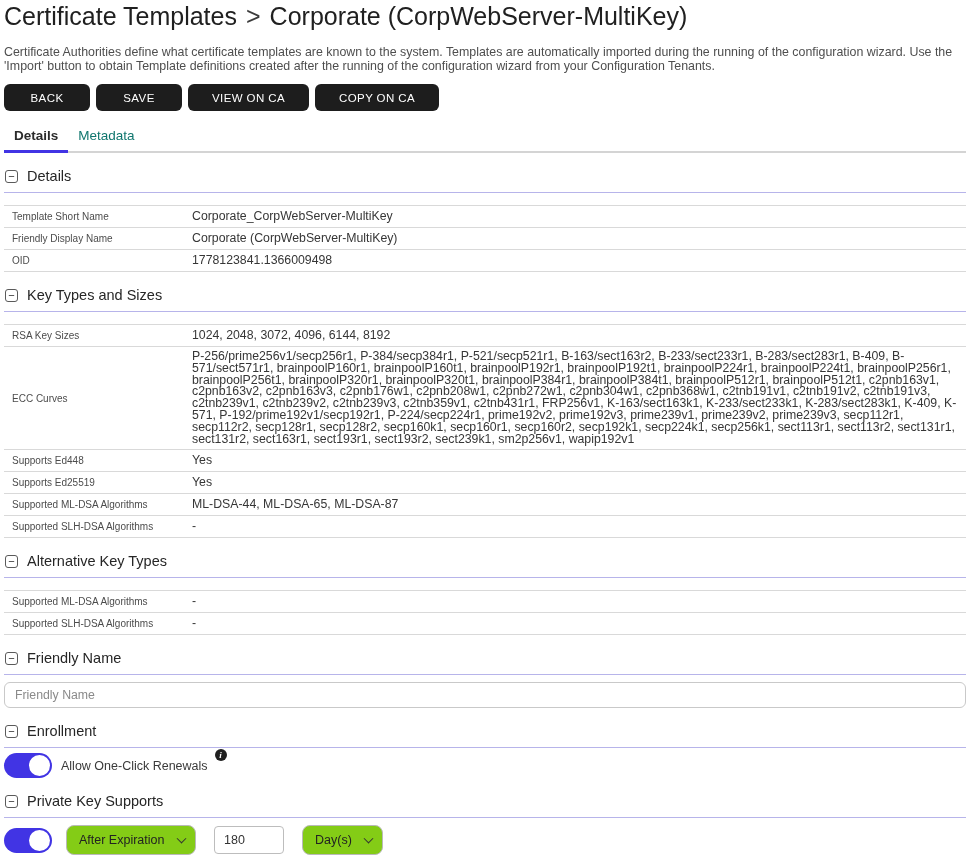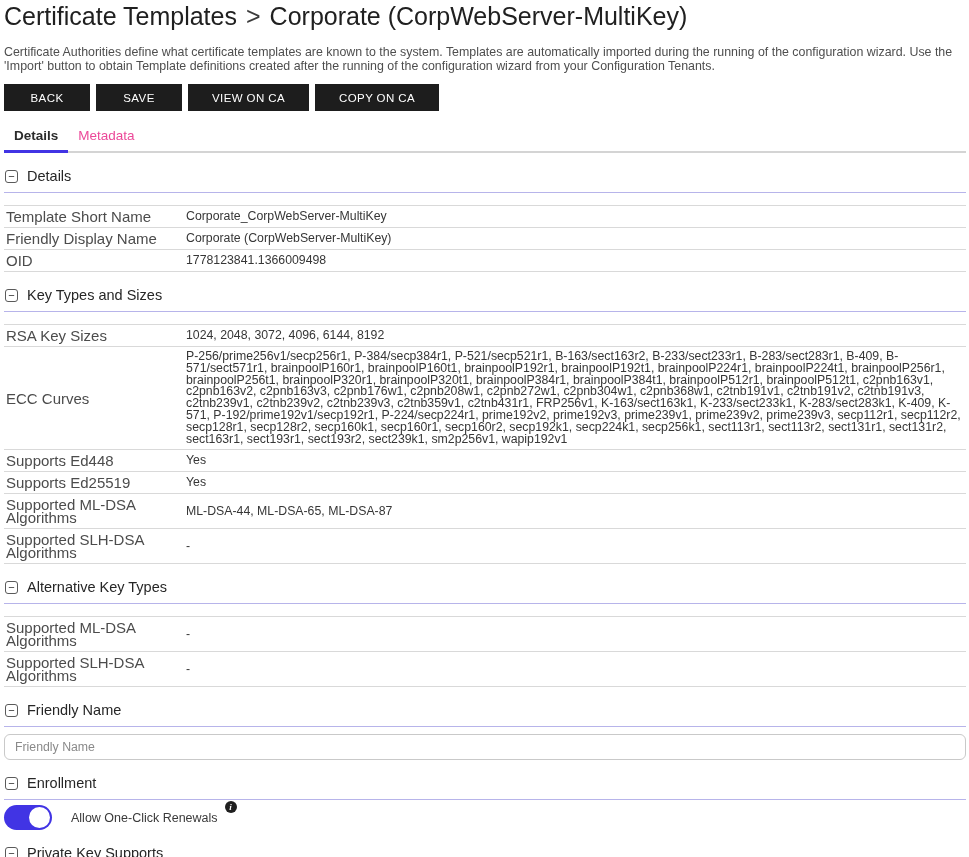--- a/index.html
+++ b/index.html
@@ -12,53 +12,53 @@
   html,body{margin:0;padding:0;width:969px;height:857px;overflow:hidden;background:#fff;
     font-family:"Liberation Sans",sans-serif;color:#333;}
   .page{padding:2px 3px 0 4px;}
 
   h1{margin:0;font-size:25px;font-weight:400;color:#202020;line-height:28px;white-space:nowrap;}
   .crumb-root{cursor:pointer;}
   .crumb-sep{margin:0 9px;color:#3c3c3c;}
   .desc{margin:16px 0 0 0;font-size:12.4px;line-height:13.5px;color:#4e4e4e;max-width:962px;}
 
   .toolbar{margin-top:11px;display:flex;gap:6px;}
-  .btn{background:var(--btn-bg);color:#fff;border:none;border-radius:0;height:27px;
+  .btn{background:var(--btn-bg);color:#fff;border:none;border-radius:6px;height:27px;
     min-width:86px;padding:0 24px;font-size:11.5px;font-family:inherit;letter-spacing:.4px;
     font-weight:500;cursor:pointer;}
 
   .tabbar{margin-top:15px;display:flex;border-bottom:2px solid #d4d4d4;}
-  .tab{font-size:13.5px;color:#ec4899;padding:2px 10px 8px;position:relative;cursor:pointer;}
+  .tab{font-size:13.5px;color:#0f766e;padding:2px 10px 8px;position:relative;cursor:pointer;}
   .tab.active{font-weight:700;color:#2b2b2b;}
   .tab.active::after{content:"";position:absolute;left:0;right:0;bottom:-2px;height:3px;
     background:var(--accent);}
 
   .section-header{margin-top:15px;display:flex;align-items:center;gap:9px;
     padding:0 0 8px 1px;border-bottom:1px solid var(--section-line);cursor:pointer;}
   .section-title{font-size:14.5px;color:#262626;line-height:16px;}
   .sq-icon{width:13px;height:13px;border:1px solid #5a5a5a;border-radius:3px;flex:0 0 auto;
     display:flex;align-items:center;justify-content:center;font-size:11px;line-height:1;color:#2f2f2f;}
 
   .kv-table{margin-top:12px;border-top:1px solid var(--row-line);}
   .kv-row{display:flex;align-items:center;border-bottom:1px solid var(--row-line);padding:4px 0;}
-  .kv-label{flex:0 0 182px;font-size:15px;color:#4c4c4c;padding-left:2px;line-height:13px;}
+  .kv-label{flex:0 0 182px;font-size:10px;color:#4c4c4c;padding-left:2px;line-height:13px;margin-left:6px;}
   .kv-value{font-size:12.3px;color:#363636;line-height:13px;padding-right:4px;}
   .kv-value.multiline{line-height:11.8px;}
 
   .fn-input{display:block;width:100%;height:26px;margin-top:7px;border:1px solid #c9c9c9;
     border-radius:6px;padding:0 10px;font-size:12.3px;font-family:inherit;color:#333;outline:none;}
   .fn-input::placeholder{color:#8a8a8a;}
 
   .toggle-row{margin-top:5px;display:flex;align-items:center;}
   .toggle{width:48px;height:25px;border-radius:13px;background:#c4c4c4;position:relative;
     flex:0 0 auto;cursor:pointer;}
   .toggle.on{background:var(--accent);}
   .toggle .knob{position:absolute;top:2px;right:2px;width:21px;height:21px;background:#fff;
     border-radius:50%;}
-  .toggle-label{margin-left:19px;font-size:12.5px;color:#3a3a3a;}
+  .toggle-label{margin-left:9px;font-size:12.5px;color:#3a3a3a;}
   .info-badge{width:12px;height:12px;background:#1f1f1f;color:#fff;border-radius:50%;
     font-size:9px;font-weight:700;font-style:italic;display:flex;align-items:center;
     justify-content:center;margin-left:7px;align-self:flex-start;margin-top:-4px;cursor:pointer;
     font-family:"Liberation Serif",serif;}
 
   .controls-row{margin-top:7px;display:flex;align-items:center;}
   .select-wrap{position:relative;display:inline-block;}
   .ctl-select{appearance:none;-webkit-appearance:none;-moz-appearance:none;border:1px solid #b9b9b9;
     border-radius:8px;height:30px;padding:0 30px 0 12px;font-size:12.5px;font-family:inherit;
     color:#222;background:#84cc16;cursor:pointer;}

